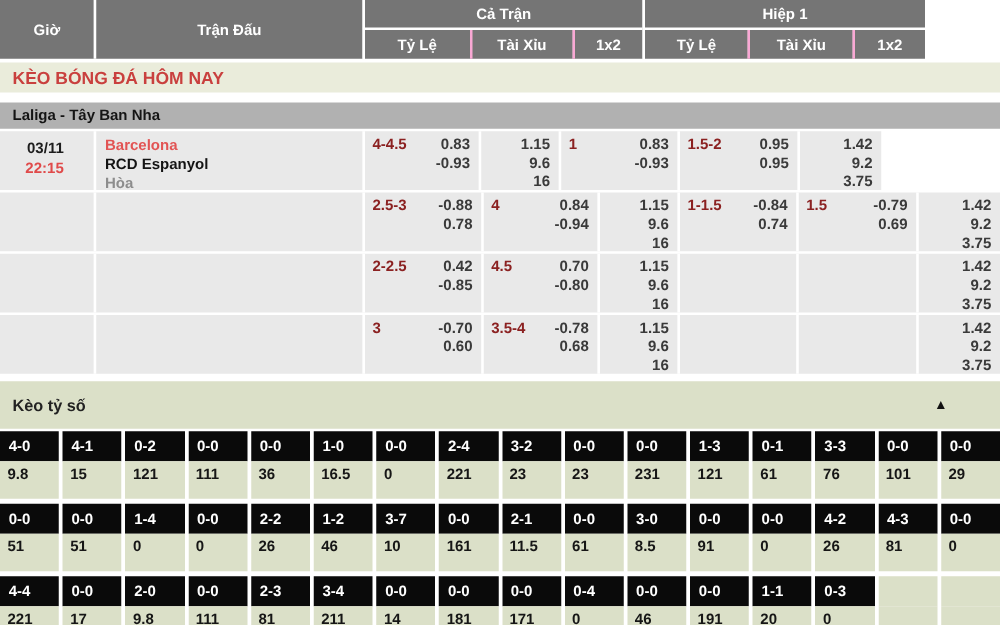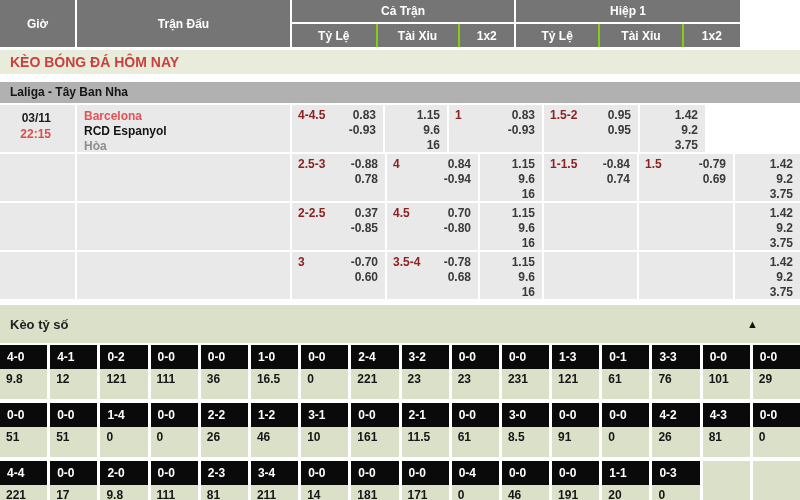--- a/index.html
+++ b/index.html
@@ -12,21 +12,21 @@
   .hcell { background: #757575; color: #fff; font-weight: bold; font-size: 12px;
     display: flex; align-items: center; justify-content: center; }
   .hdr > .hcell, .hgroup { border-left: 2px solid #fff; }
   .hdr > .hcell:first-child { border-left: none; }
   .c-time  { width: 75px; }
   .c-match { width: 215px; }
   .g-ft { width: 224px; } .g-h1 { width: 226px; }
   .hgroup { display: flex; flex-direction: column; }
   .htop { height: 24px; border-bottom: 2px solid #fff; }
   .hbot { display: flex; height: 23px; text-align: right; }
-  .hbot .hcell { height: 23px; border-left: 2px solid #84cc16; }
+  .hbot .hcell { height: 23px; border-left: 2px solid #f9a8d4; }
   .hbot .hcell:first-child { border-left: none; }
   .c-hcp  { width: 95px; } .c-ou  { width: 93px; } .c-1x2  { width: 64px; }
   .c-hcpb { width: 95px; } .c-oub { width: 96px; } .c-1x2b { width: 67px; }
 
   
   .banner { margin-top: 3px; height: 24px; line-height: 24px; background: #eaecdb;
     color: #c9403e; font-weight: bold; font-size: 14px; padding-left: 10px; }
   .league { margin-top: 8px; height: 21px; line-height: 21px; background: #b1b1b1;
     color: #141414; font-weight: bold; font-size: 12px; padding-left: 10px; margin-bottom: 2px; }
 
@@ -189,21 +189,21 @@
         <div class="xv">3.75</div>
       </div>
     </div>
 
     <div class="orow">
       <div class="ocell c-time"></div>
       <div class="ocell c-match"></div>
       <div class="ocell c-hcp">
         <div class="l1">
             <span class="hcp">2-2.5</span>
-            <span class="odd">0.37</span>
+            <span class="odd">0.42</span>
           </div>
         <div class="l2">
             <span class="odd">-0.85</span>
           </div>
       </div>
       <div class="ocell c-ou">
         <div class="l1">
             <span class="hcp">4.5</span>
             <span class="odd">0.70</span>
           </div>
@@ -265,21 +265,21 @@
     <span>Kèo tỷ số</span>
     <span class="tri">▲</span>
   </div>
   <div class="sgrid" id="score-grid">
       <div class="scell">
         <div class="sc">4-0</div>
         <div class="sv">9.8</div>
       </div>
       <div class="scell">
         <div class="sc">4-1</div>
-        <div class="sv">12</div>
+        <div class="sv">15</div>
       </div>
       <div class="scell">
         <div class="sc">0-2</div>
         <div class="sv">121</div>
       </div>
       <div class="scell">
         <div class="sc">0-0</div>
         <div class="sv">111</div>
       </div>
       <div class="scell">
@@ -348,21 +348,21 @@
       </div>
       <div class="scell">
         <div class="sc">2-2</div>
         <div class="sv">26</div>
       </div>
       <div class="scell">
         <div class="sc">1-2</div>
         <div class="sv">46</div>
       </div>
       <div class="scell">
-        <div class="sc">3-1</div>
+        <div class="sc">3-7</div>
         <div class="sv">10</div>
       </div>
       <div class="scell">
         <div class="sc">0-0</div>
         <div class="sv">161</div>
       </div>
       <div class="scell">
         <div class="sc">2-1</div>
         <div class="sv">11.5</div>
       </div>

